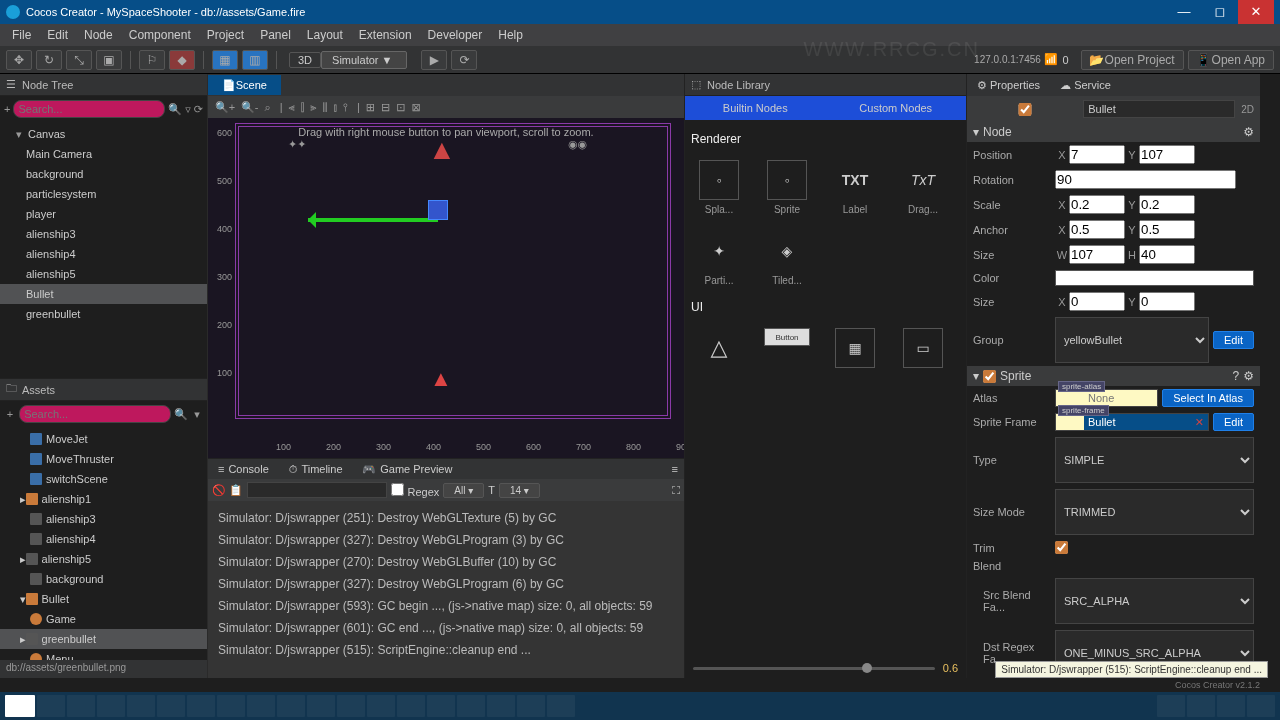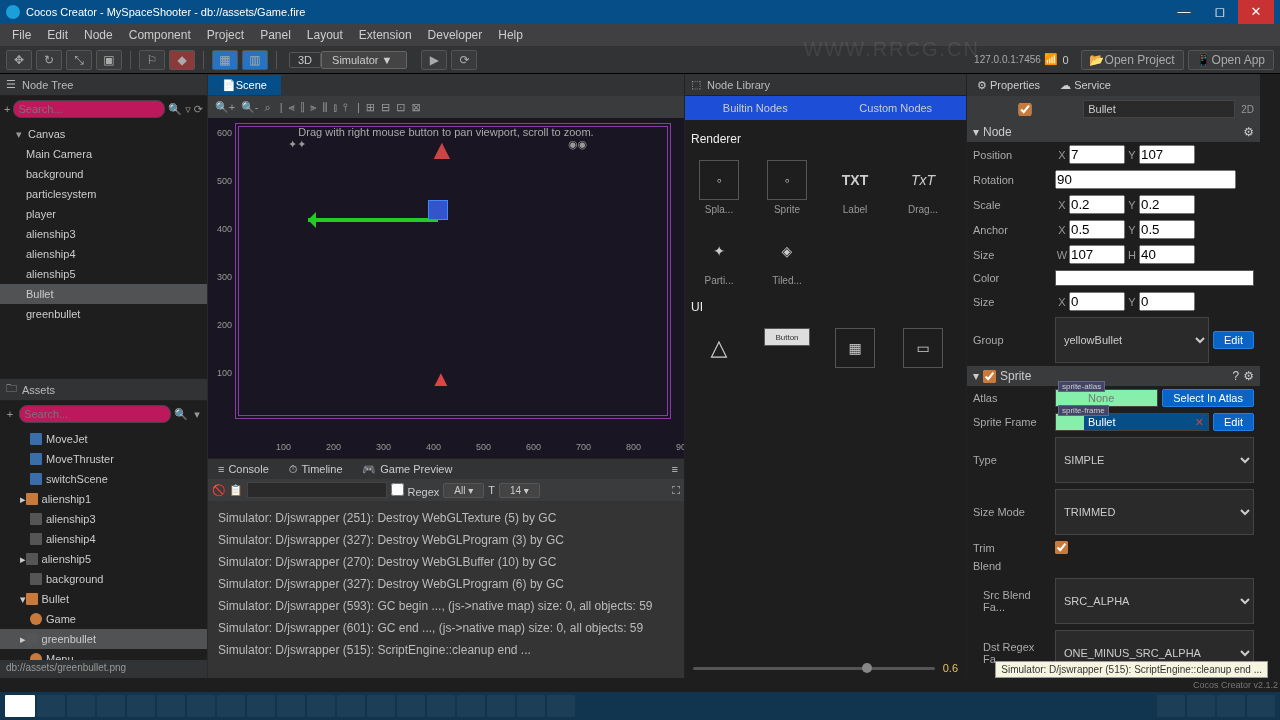--- a/index.html
+++ b/index.html
@@ -71,21 +71,21 @@
 .prop-name input { flex:1; background:#2a2a2a; border:1px solid #444; color:#ccc; padding:2px 4px; font-size:11px; }
 .prop-body { flex:1; overflow:auto; }
 .sect-hdr { background:#3a3b3c; padding:3px 6px; font-size:12px; display:flex; align-items:center; gap:4px; }
 .prop-row { display:flex; align-items:center; padding:3px 6px; font-size:11px; }
 .prop-row .lbl { width:82px; color:#aaa; }
 .prop-row .ax { width:14px; text-align:center; color:#999; }
 .prop-row .num { width:56px; }
 .prop-row select { flex:1; background:#2a2a2a; border:1px solid #444; color:#ccc; padding:15px 4px; font-size:11px; }
 .btn-blue { background:#0a64c5; color:#fff; border:1px solid #2080e8; padding:2px 10px; font-size:11px; border-radius:2px; }
 .color-swatch { flex:1; height:16px; background:#fff; border:1px solid #555; }
-.asset-chip { flex:1; background:#86efac; border:1px solid #444; position:relative; }
+.asset-chip { flex:1; background:#fef9c3; border:1px solid #444; position:relative; }
 .asset-chip .tag { position:absolute; top:-9px; left:2px; background:#446; font-size:8px; padding:0 3px; border:1px solid #668; }
 .asset-chip .val { padding:2px 4px; font-size:11px;margin-left:28px; }
 .asset-chip.hi .val { background:#064e88; color:#fff; }
 .tooltip { position:absolute; background:#f5f5e0; color:#333; font-size:10px; padding:2px 5px; border:1px solid #999; }
 .taskbar { position:absolute; bottom:0; left:0; right:0; height:28px; background:#11344f; display:flex; align-items:center; padding:0 4px; }
 .taskbar .ti { width:28px; height:22px; margin:0 1px; background:rgba(255,255,255,.05); border-radius:1px; }
 .url-wm { position:absolute; top:38px; right:300px; color:rgba(255,255,255,.08); font-size:20px; letter-spacing:2px; }
 </style>
 </head>
 <body>
@@ -496,21 +496,21 @@
         </div>
       <div class="prop-row">
           <span class="lbl" style="padding-left:10px">Dst Regex Fa...</span>
           <select><option>ONE_MINUS_SRC_ALPHA</option></select>
         </div>
     </div>
   </div>
 </div>
 
 <div class="tooltip" style="right:12px;bottom:42px">Simulator: D/jswrapper (515): ScriptEngine::cleanup end ...</div>
-<div style="position:absolute;right:2px;bottom:30px;font-size:9px;color:#777">Cocos Creator v2.1.2</div>
+<div style="position:absolute;right:20px;bottom:30px;font-size:9px;color:#777">Cocos Creator v2.1.2</div>
 
 <div class="taskbar">
   <div class="ti" style="background:#fff;width:30px"></div>
   <div class="ti"></div>
   <div class="ti"></div>
   <div class="ti"></div>
   <div class="ti"></div>
   <div class="ti"></div>
   <div class="ti"></div>
   <div class="ti"></div>

